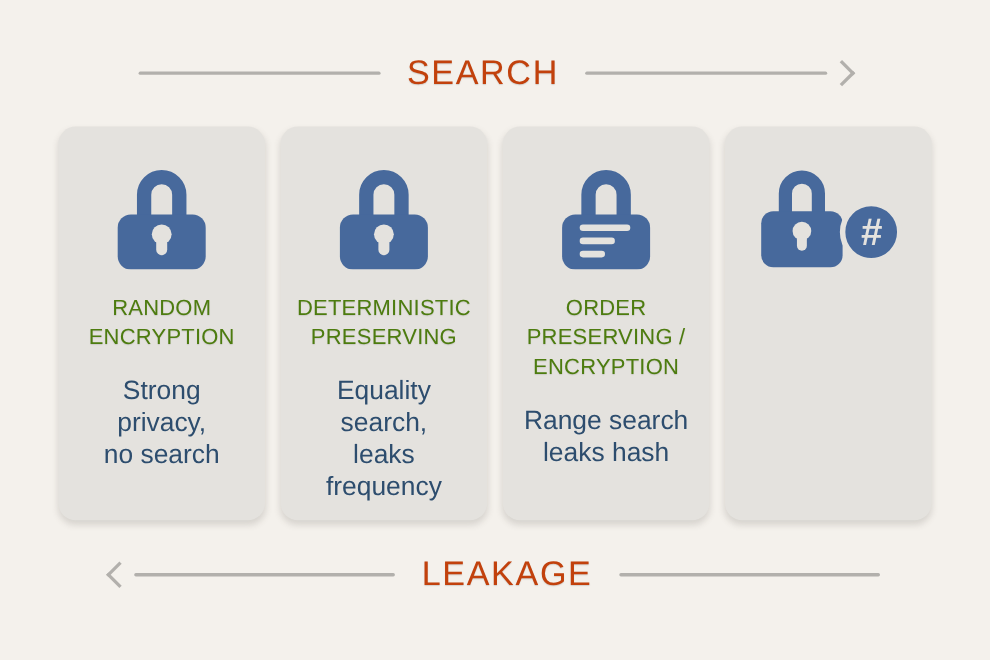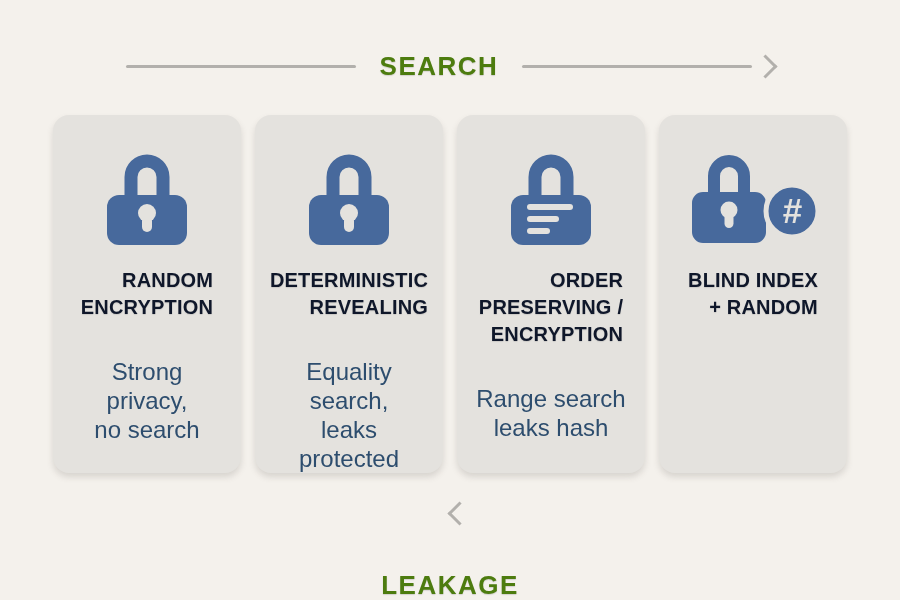--- a/index.html
+++ b/index.html
@@ -14,27 +14,27 @@
 
   
   .arrow-row {
     position: absolute;
     display: flex;
     align-items: center;
     gap: 24px;
     height: 34px;
   }
   .arrow-row.top    { left: 126px; right: 126px; top: 49px; }
-  .arrow-row.bottom { left: 100px; right: 100px; top: 505px; flex-direction: column; }
+  .arrow-row.bottom { left: 100px; right: 100px; top: 505px; }
 
   .arrow-label {
-    font-size: 26px;
-    font-weight: bold;
+    font-size: 31px;
+    font-weight: normal;
     letter-spacing: 1.5px;
-    color: #4d7c0f;
+    color: #c2410c;
     text-shadow: 0 1px 1px rgba(110,110,110,0.25);
     white-space: nowrap;
   }
   .arrow-line {
     flex: 1;
     height: 3px;
     background: #b2b0ac;
     border-radius: 2px;
   }
   .chevron {
@@ -71,29 +71,28 @@
     height: 152px;
     display: flex;
     align-items: center;
     justify-content: center;
     padding-top: 8px;
     box-sizing: border-box;
   }
   .card-title {
     font-size: 20px;
     line-height: 27px;
-    font-weight: bold;
+    font-weight: normal;
     letter-spacing: 0.2px;
-    color: #0f172a;
+    color: #4d7c0f;
     white-space: pre-line;
     text-shadow: 0 1px 1px rgba(110,110,110,0.2);
-    text-align: right;
   }
   .card-desc {
-    margin-top: 36px;
+    margin-top: 20px;
     font-size: 24px;
     line-height: 29px;
     color: #2d4d6e;
     white-space: pre-line;
   }
 </style>
 </head>
 <body>
 
 <div id="canvas">
@@ -126,25 +125,25 @@
     <div class="card">
       <div class="icon-area">
         <svg width="84" height="100" viewBox="0 0 84 100" aria-hidden="true">
           <path d="M26 54 V32 a16 16 0 0 1 32 0 V54" fill="none" stroke="#47699c" stroke-width="13"></path>
           <rect x="2" y="50" width="80" height="50" rx="12" fill="#47699c"></rect>
           <circle cx="42" cy="68" r="9" fill="#e4e2de"></circle>
           <rect x="37" y="71" width="10" height="16" rx="5" fill="#e4e2de"></rect>
         </svg>
       </div>
       <div class="card-title">DETERMINISTIC
-REVEALING</div>
+PRESERVING</div>
       <div class="card-desc">Equality
 search,
 leaks
-protected</div>
+frequency</div>
     </div>
 
     <div class="card">
       <div class="icon-area">
         <svg width="84" height="100" viewBox="0 0 84 100" aria-hidden="true">
           <path d="M26 54 V32 a16 16 0 0 1 32 0 V54" fill="none" stroke="#47699c" stroke-width="13"></path>
           <rect x="2" y="50" width="80" height="50" rx="12" fill="#47699c"></rect>
           <rect x="18" y="59" width="46" height="6" rx="3" fill="#e4e2de"></rect>
           <rect x="18" y="71" width="32" height="6" rx="3" fill="#e4e2de"></rect>
           <rect x="18" y="83" width="23" height="6" rx="3" fill="#e4e2de"></rect>
@@ -161,22 +160,20 @@
       <div class="icon-area">
         <svg width="138" height="100" viewBox="0 0 138 100" aria-hidden="true">
           <path d="M30 52 V31 a15 15 0 0 1 30 0 V52" fill="none" stroke="#47699c" stroke-width="12"></path>
           <rect x="8" y="47" width="74" height="51" rx="11" fill="#47699c"></rect>
           <circle cx="45" cy="65" r="8.5" fill="#e4e2de"></circle>
           <rect x="40.5" y="68" width="9" height="15" rx="4.5" fill="#e4e2de"></rect>
           <circle cx="108" cy="66" r="26" fill="#47699c" stroke="#e4e2de" stroke-width="5"></circle>
           <text x="108" y="78" text-anchor="middle" font-family="Liberation Sans, sans-serif" font-size="35" font-weight="bold" font-style="italic" fill="#e4e2de">#</text>
         </svg>
       </div>
-      <div class="card-title">BLIND INDEX
-+ RANDOM</div>
     </div>
 
   </div>
 
   <div class="arrow-row bottom">
     <span class="chevron left"></span>
     <span class="arrow-line"></span>
     <span class="arrow-label">LEAKAGE</span>
     <span class="arrow-line"></span>
   </div>

